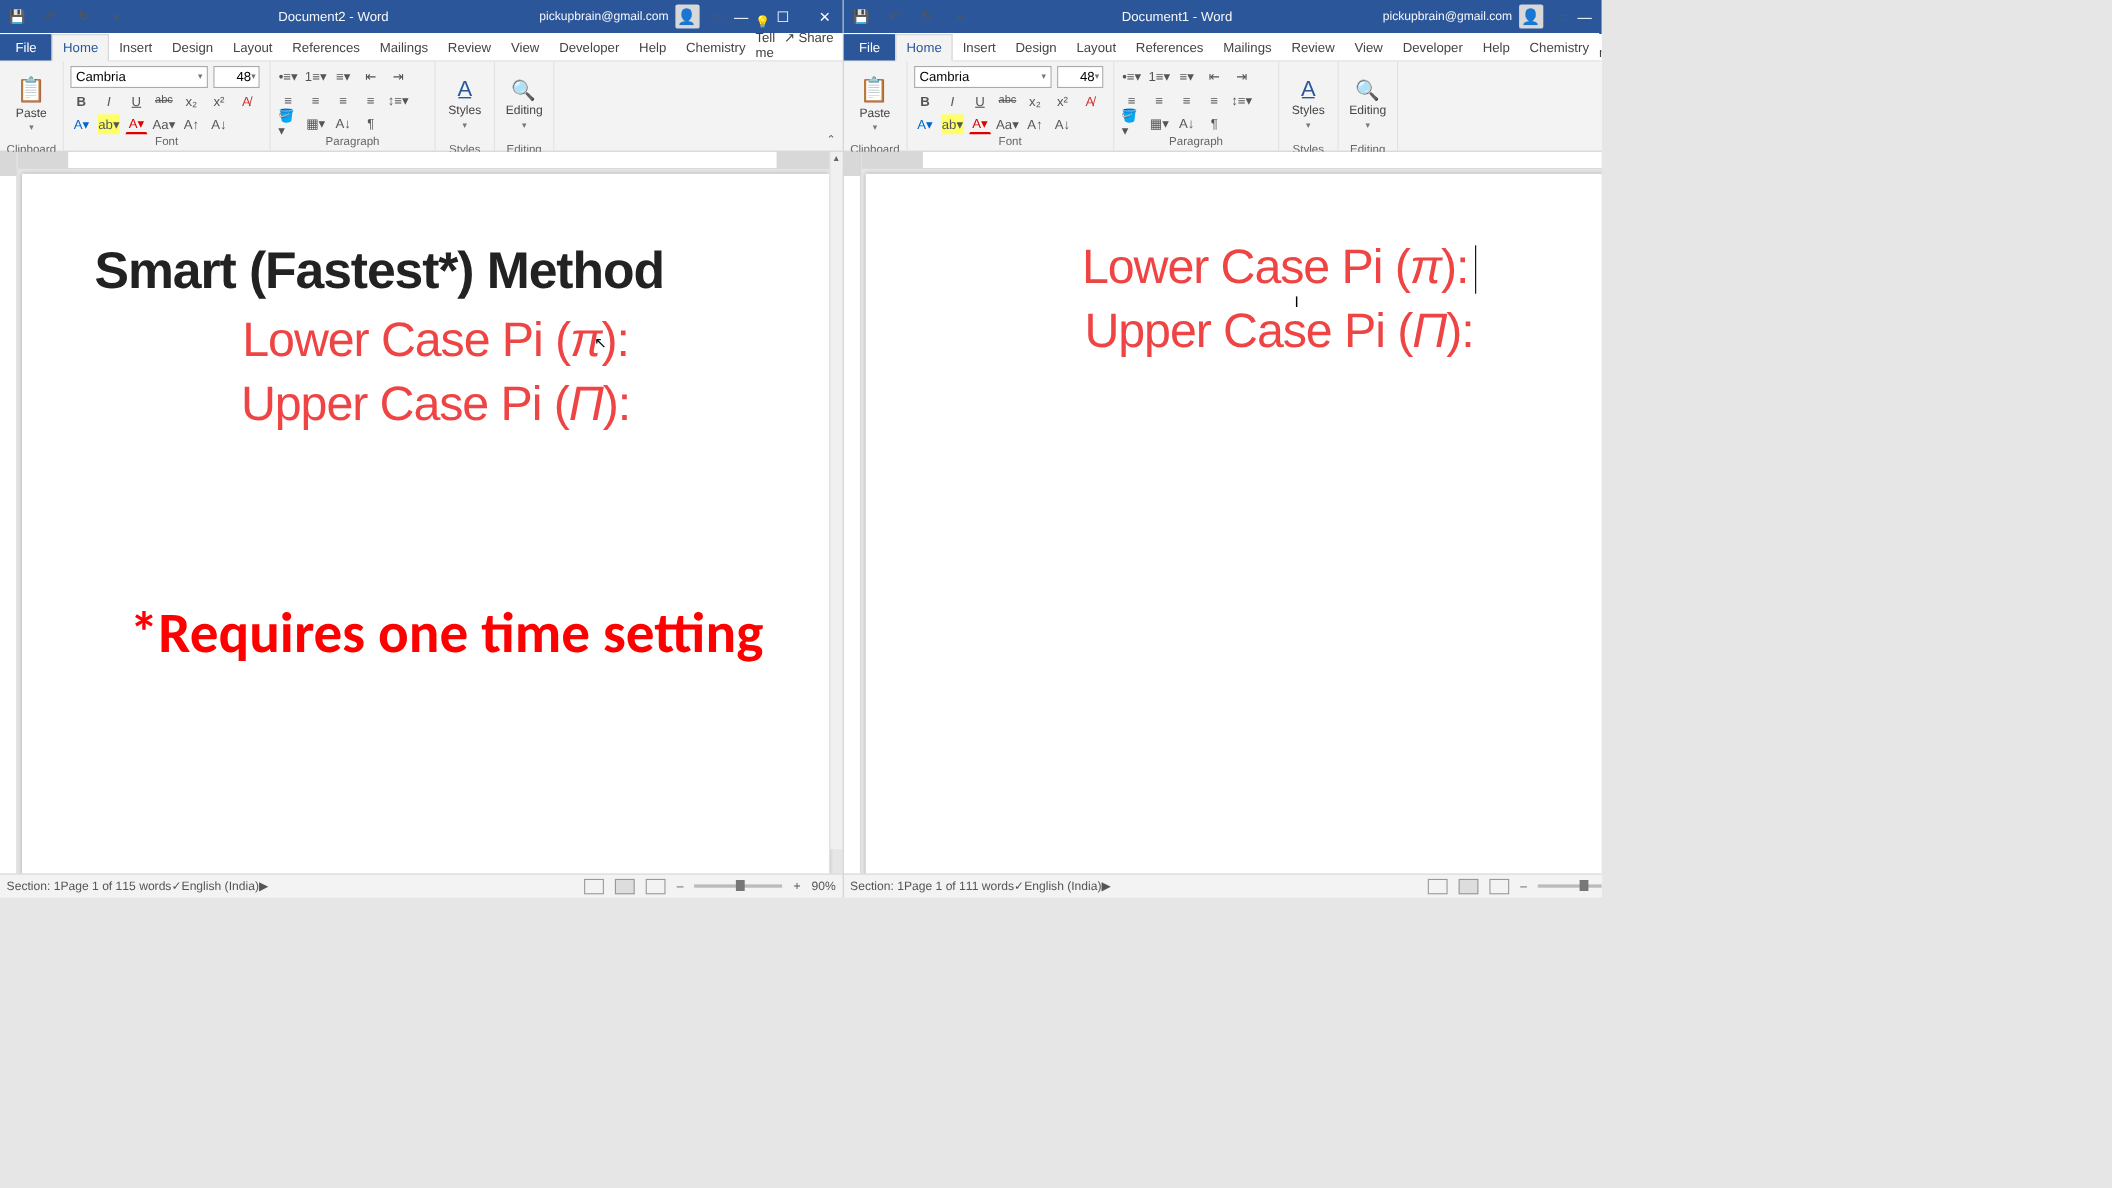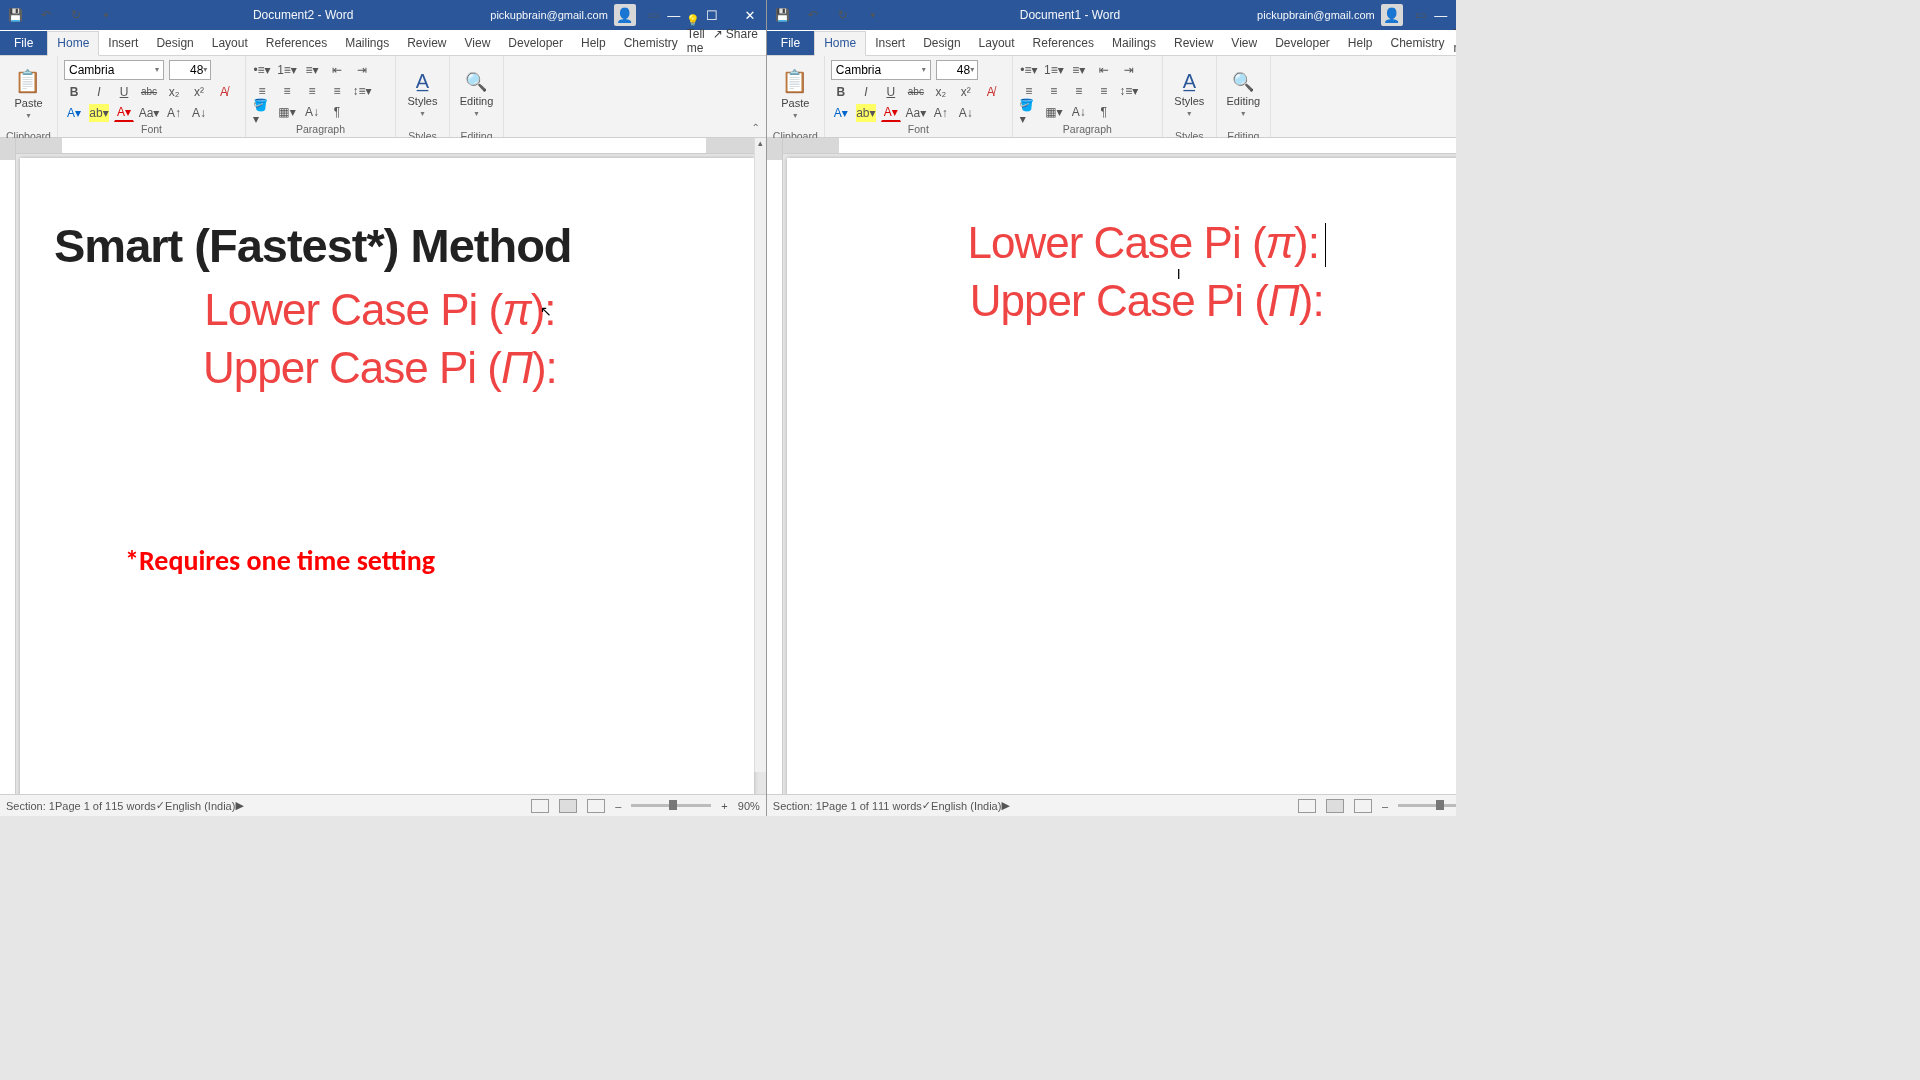--- a/index.html
+++ b/index.html
@@ -27,40 +27,40 @@
 .ribbon-right .share::before{content:"↗"; margin-right:3px;}
 
 
 .ribbon { height: 82px; background: #f3f3f3; display: flex; border-bottom: 1px solid #cfcfcf; position: relative; font-size: 11px; }
 .rgroup { border-right: 1px solid #e1e1e1; padding: 3px 6px 2px; display: flex; flex-direction: column; height: 100%; }
 .rgroup .rows { flex: 1; display: flex; flex-direction: column; gap: 3px; justify-content: center; }
 .rgroup .row { display: flex; gap: 5px; align-items: center; }
 .rgroup .lbl { text-align: center; font-size: 10.5px; color: #666; padding-top: 1px; }
 .icn-btn { width: 20px; height: 18px; display:inline-flex; align-items:center; justify-content:center; cursor:pointer; font-size:12px; color:#555; border:1px solid transparent; }
 .big-btn { display:flex; flex-direction:column; align-items:center; justify-content:center; gap:2px; padding:2px 6px; cursor:pointer; font-size:11px; color:#444; height:70px;}
-.font-box { width:100px; height:20px; border:1px solid #aaa; background:#fff; padding:0 4px; font-size:12px; display:flex; align-items:center; justify-content:space-between;}
+.font-box { width:125px; height:20px; border:1px solid #aaa; background:#fff; padding:0 4px; font-size:12px; display:flex; align-items:center; justify-content:space-between;}
 .size-box { width:36px; height:20px; border:1px solid #aaa; background:#fff; padding:0 20px; font-size:12px; display:flex; align-items:center; justify-content:space-between;}
 .drop { font-size:8px; color:#777; }
 .collapse-ribbon { position:absolute; right:6px; bottom:4px; font-size:10px; color:#666; cursor:pointer; }
 
 
 .workspace { flex: 1; background: #e6e6e6; position: relative; overflow: hidden; display:flex;}
 .v-ruler { width:16px; background:#fff; border-right:1px solid #ccc; position:relative; font-size:7px; color:#777;}
 .h-ruler-wrap{flex:1; display:flex; flex-direction:column;}
 .h-ruler { height:16px; background:#fff; border-bottom:1px solid #ccc; position:relative; font-size:7px; color:#777; margin-left:0;}
 .h-ruler .margin-left{position:absolute; left:0; height:100%; background:#d8d8d8;}
 .h-ruler .margin-right{position:absolute; right:0; height:100%; background:#d8d8d8;}
 .v-ruler .margin-top{position:absolute; top:0; width:100%; background:#d8d8d8;}
 .page-area{flex:1; overflow:hidden; position:relative; background:#e6e6e6;}
-.page { position:absolute; left:4px; right:12px; top:4px; bottom:-200px; background:#fff; box-shadow:0 0 4px rgba(0,0,0,.25); padding: 60px 48px 40px 34px;}
+.page { position:absolute; left:4px; right:12px; top:4px; bottom:-200px; background:#fff; box-shadow:0 0 4px rgba(0,0,0,.25); padding: 60px 48px 40px 66px;}
 .page-content { font-family: Cambria, Georgia, serif; }
 .page .heading { font-size: 47px; font-weight: bold; color: #222; margin-bottom: 12px; letter-spacing:-1px;}
 .page .line { font-size: 44px; color: #ef4444; margin-bottom: 8px; letter-spacing:-1px;text-align:center;}
 .page .line .sym { font-style: italic; }
-.page .footnote { font-size: 28px; font-weight: bold; color: #ff0000; margin-top: 150px; font-family: Calibri, Arial, sans-serif; margin-left:71px;}
+.page .footnote { font-size: 52px; font-weight: bold; color: #ff0000; margin-top: 150px; font-family: Calibri, Arial, sans-serif; margin-left:32px;}
 .cursor-line { display:inline-block; width:1px; height:44px; background:#000; vertical-align:text-bottom; margin-left:6px; }
 .mouse-cursor { position:absolute; font-size:14px; color:#000; }
 
 
 .status-bar { height:22px; background:#f3f3f3; border-top:1px solid #cfcfcf; display:flex; align-items:center; font-size:11px; color:#555; padding:0 6px; }
 .status-right { margin-left:auto; display:flex; align-items:center; gap:10px;}
 .view-icn{width:18px;height:14px;border:1px solid #999;cursor:pointer;}
 .zoom-slider{width:80px;height:3px;background:#bbb;position:relative;}
 .zoom-slider .thumb{position:absolute;width:8px;height:10px;background:#777;top:-4px;left:38px;}
 

